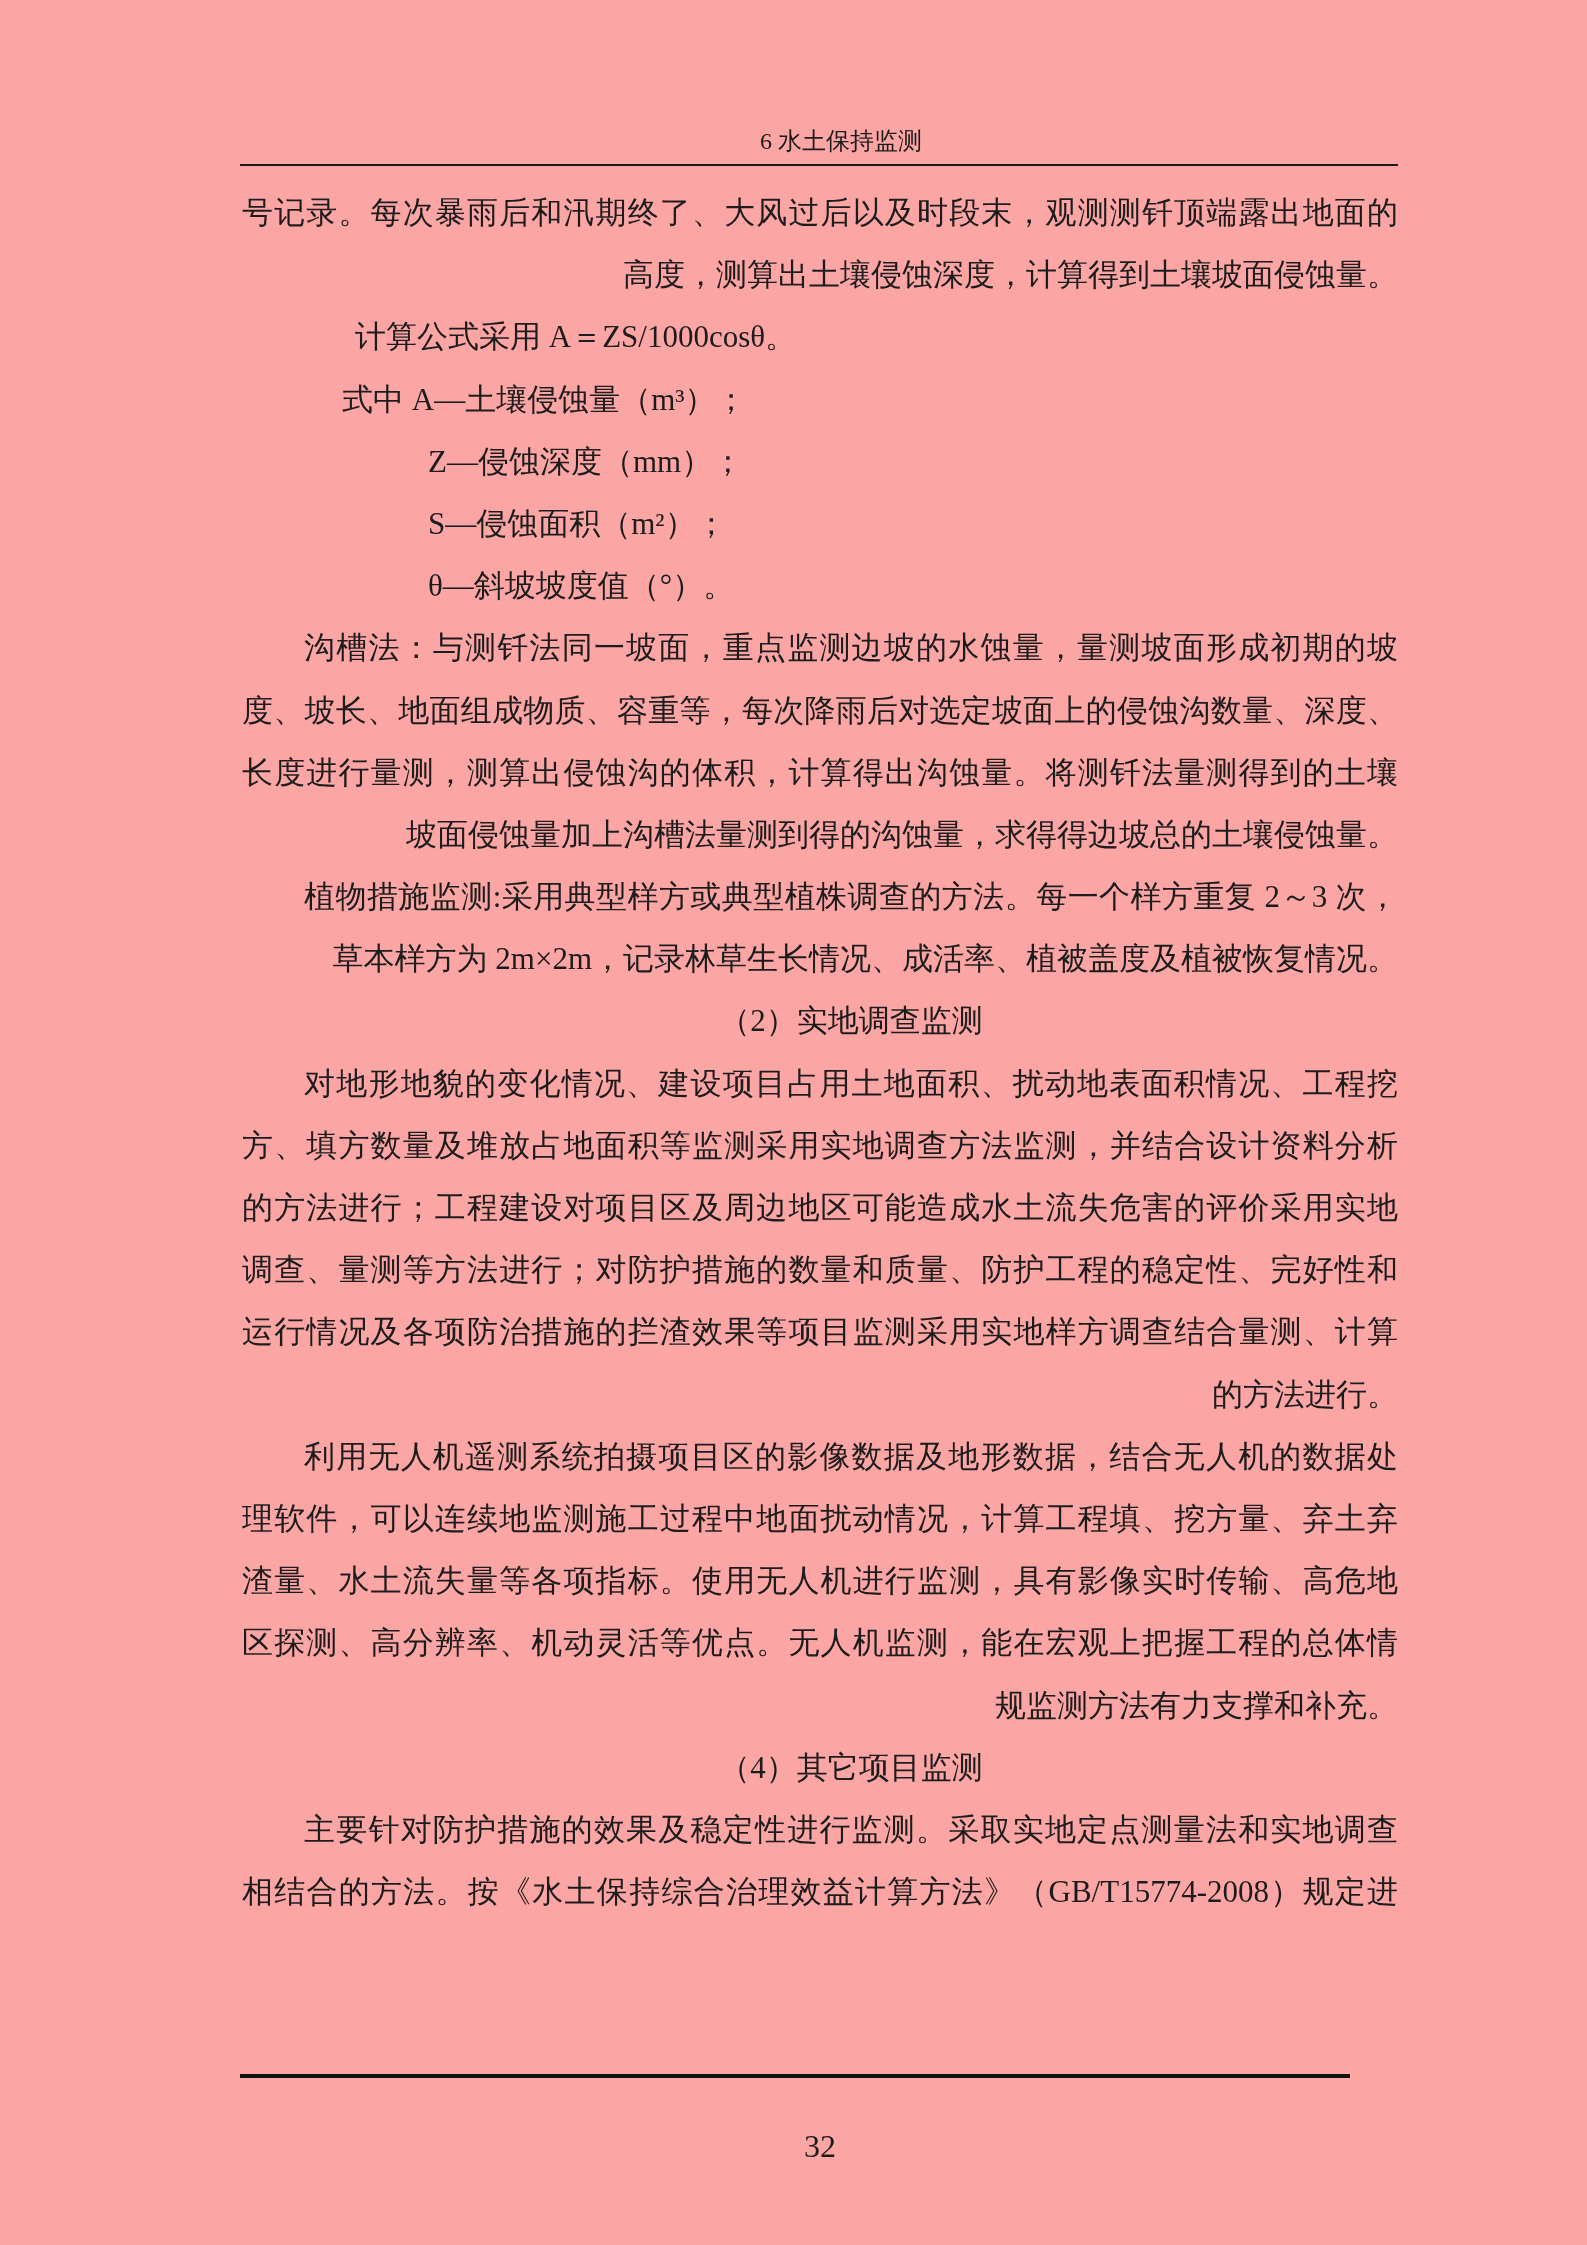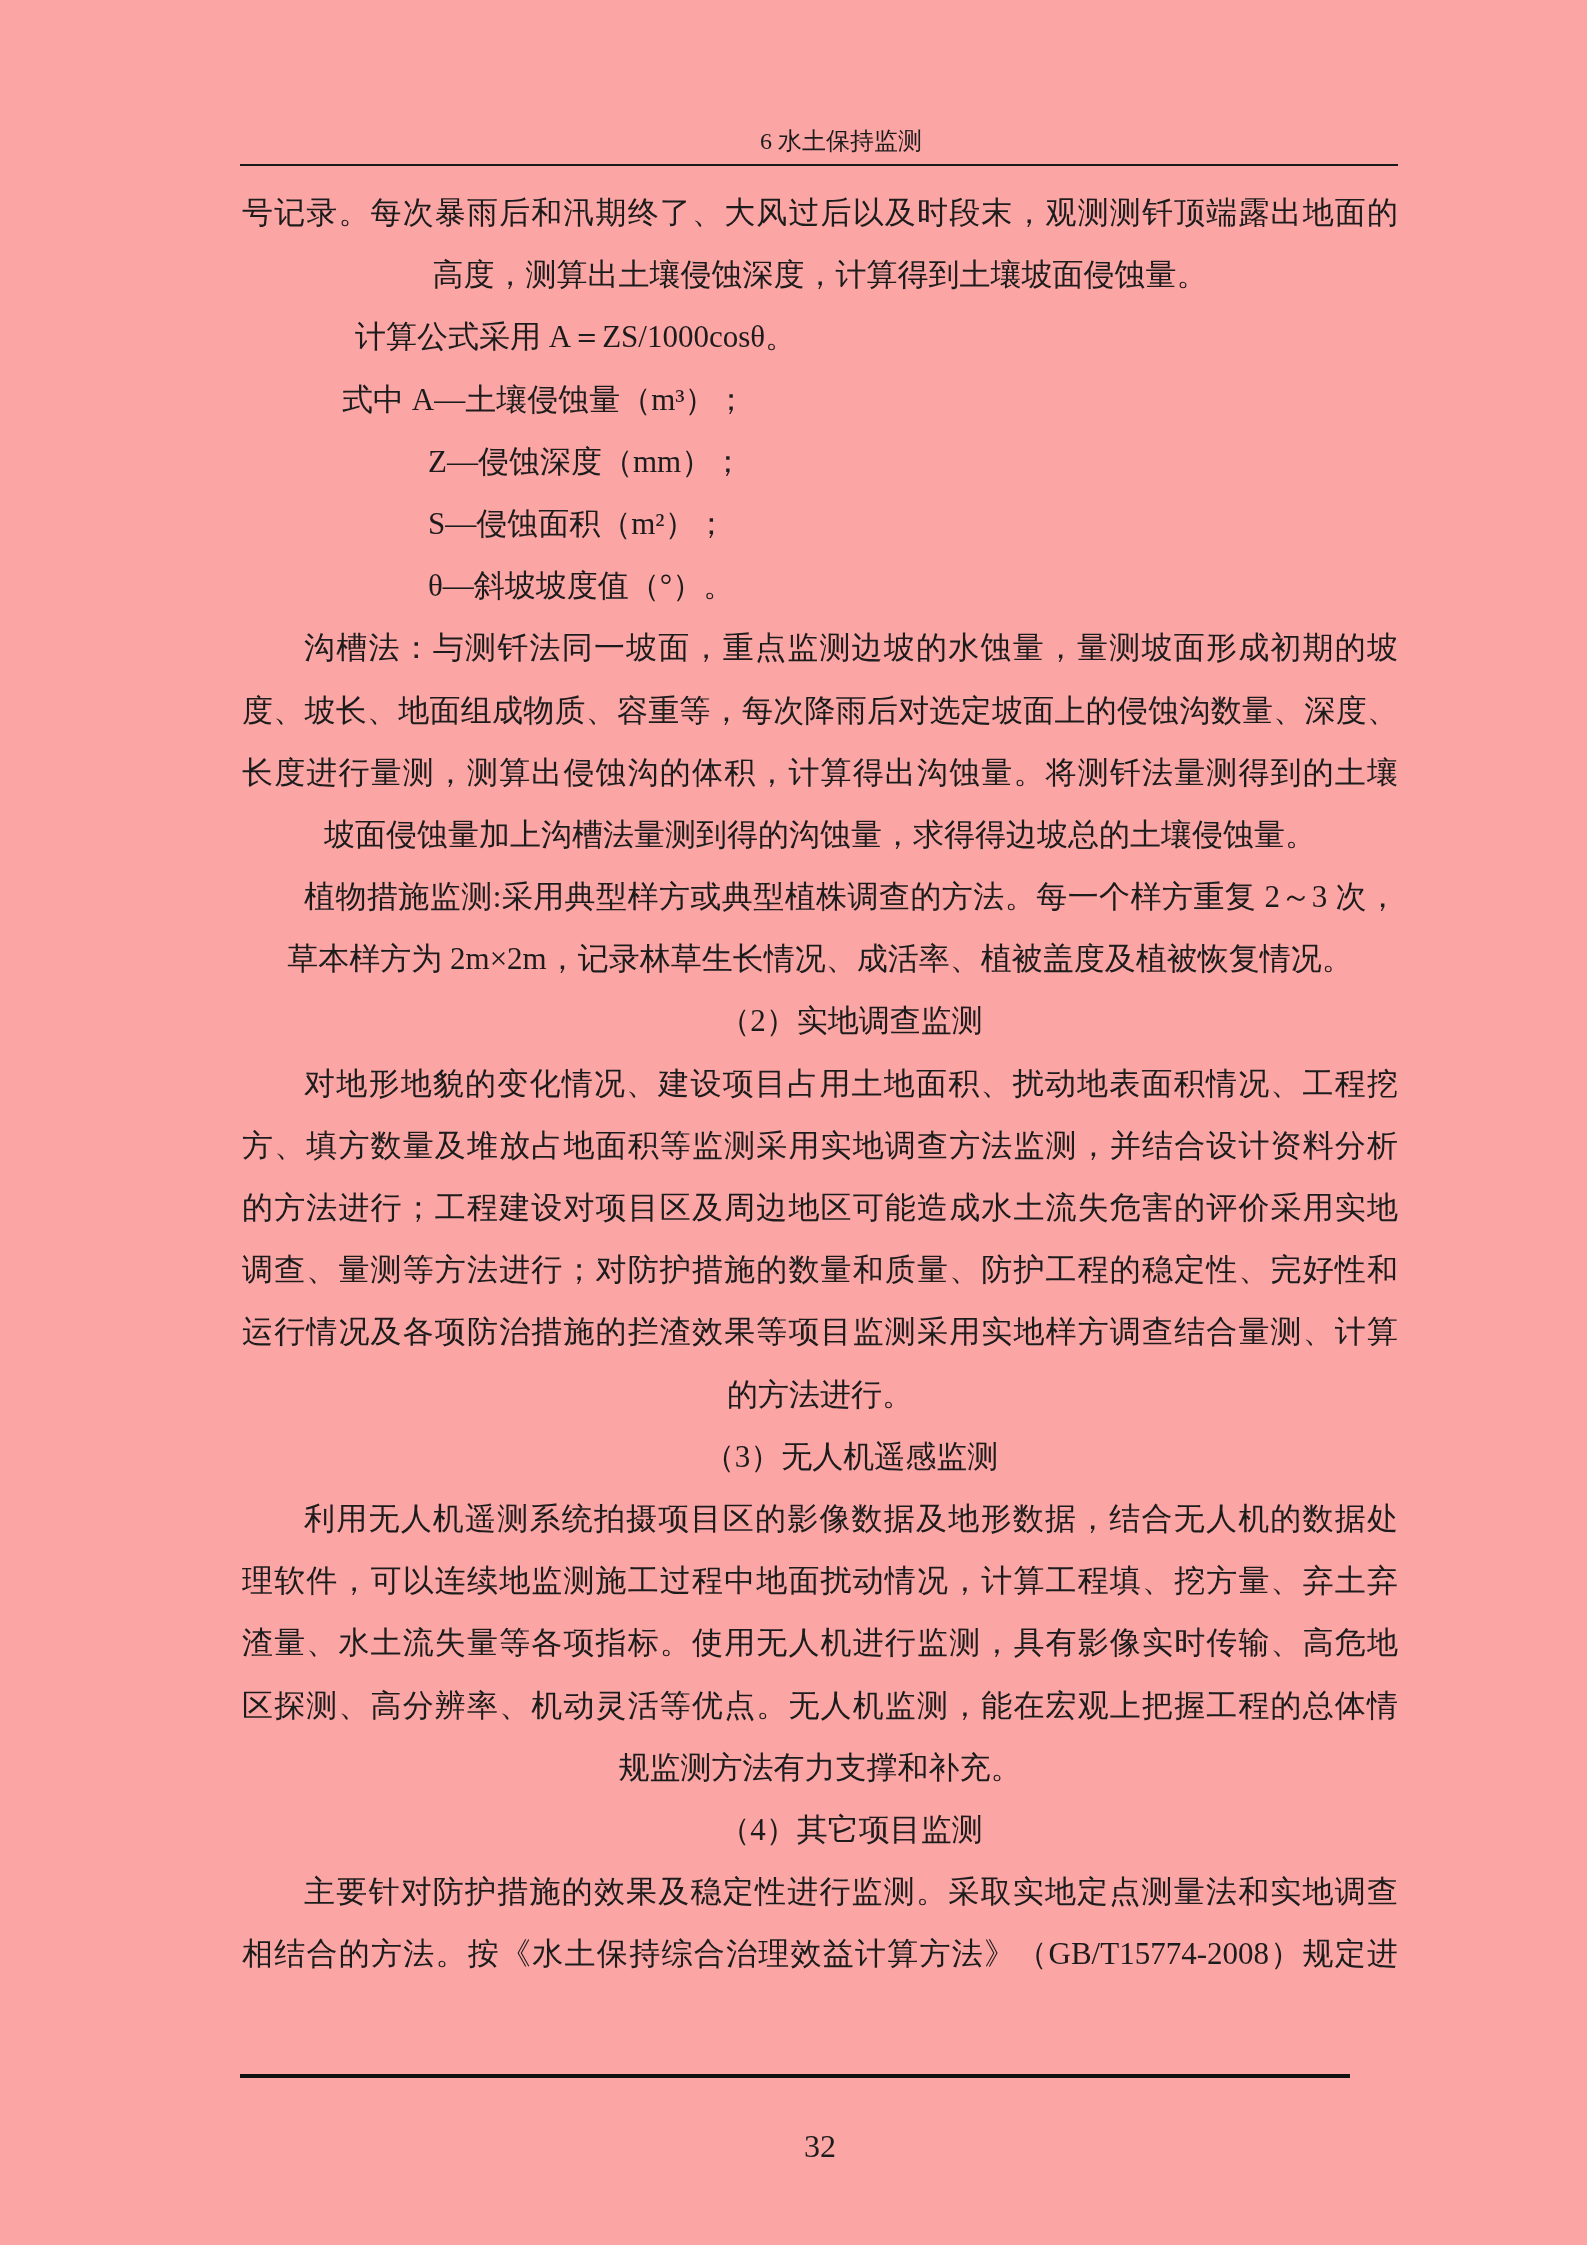--- a/index.html
+++ b/index.html
@@ -45,21 +45,21 @@
     font-size: 31px;
     color: #1c1c1c;
   }
   
   .fill {
     text-align: justify;
     text-align-last: justify;
   }
   
   .end {
-    text-align: center;
+    text-align: right;
   }
   
   .pfill {
     padding-left: 62px;
     text-align: justify;
     text-align-last: justify;
   }
   
   .pend {
     padding-left: 62px;
@@ -110,21 +110,20 @@
       <div class="line end">坡面侵蚀量加上沟槽法量测到得的沟蚀量，求得得边坡总的土壤侵蚀量。</div>
       <div class="line pfill">植物措施监测:采用典型样方或典型植株调查的方法。每一个样方重复 2～3 次，</div>
       <div class="line end">草本样方为 2m×2m，记录林草生长情况、成活率、植被盖度及植被恢复情况。</div>
       <div class="line pend">（2）实地调查监测</div>
       <div class="line pfill">对地形地貌的变化情况、建设项目占用土地面积、扰动地表面积情况、工程挖</div>
       <div class="line fill">方、填方数量及堆放占地面积等监测采用实地调查方法监测，并结合设计资料分析</div>
       <div class="line fill">的方法进行；工程建设对项目区及周边地区可能造成水土流失危害的评价采用实地</div>
       <div class="line fill">调查、量测等方法进行；对防护措施的数量和质量、防护工程的稳定性、完好性和</div>
       <div class="line fill">运行情况及各项防治措施的拦渣效果等项目监测采用实地样方调查结合量测、计算</div>
       <div class="line end">的方法进行。</div>
-      <div class="line pend">（3）无人机遥感监测</div>
       <div class="line pfill">利用无人机遥测系统拍摄项目区的影像数据及地形数据，结合无人机的数据处</div>
       <div class="line fill">理软件，可以连续地监测施工过程中地面扰动情况，计算工程填、挖方量、弃土弃</div>
       <div class="line fill">渣量、水土流失量等各项指标。使用无人机进行监测，具有影像实时传输、高危地</div>
       <div class="line fill">区探测、高分辨率、机动灵活等优点。无人机监测，能在宏观上把握工程的总体情</div>
       <div class="line end">规监测方法有力支撑和补充。</div>
       <div class="line pend">（4）其它项目监测</div>
       <div class="line pfill">主要针对防护措施的效果及稳定性进行监测。采取实地定点测量法和实地调查</div>
       <div class="line fill">相结合的方法。按《水土保持综合治理效益计算方法》（GB/T15774-2008）规定进</div>
     </div>
 

